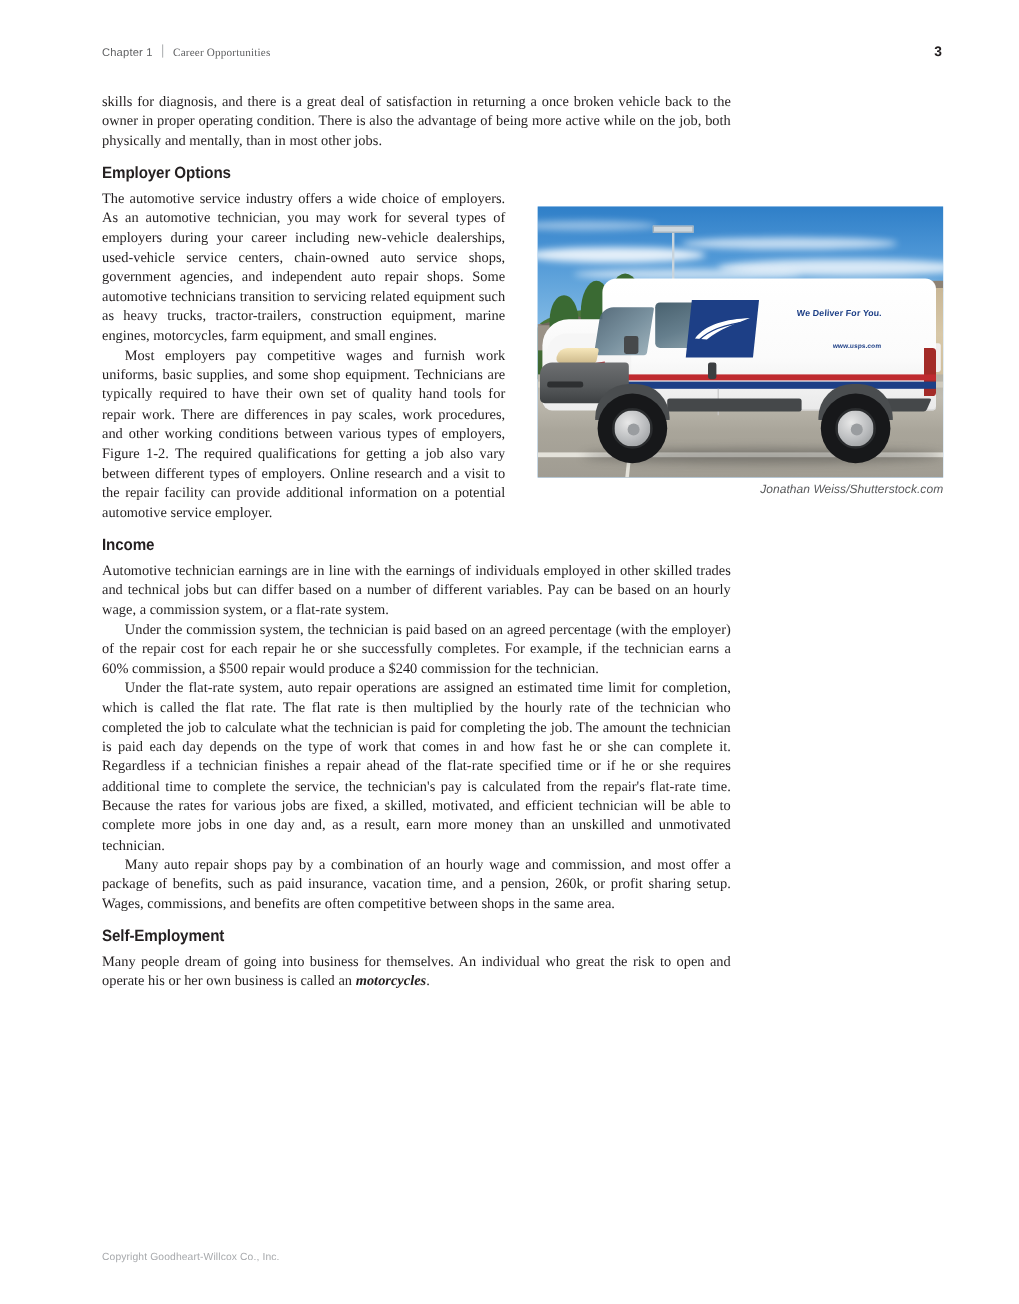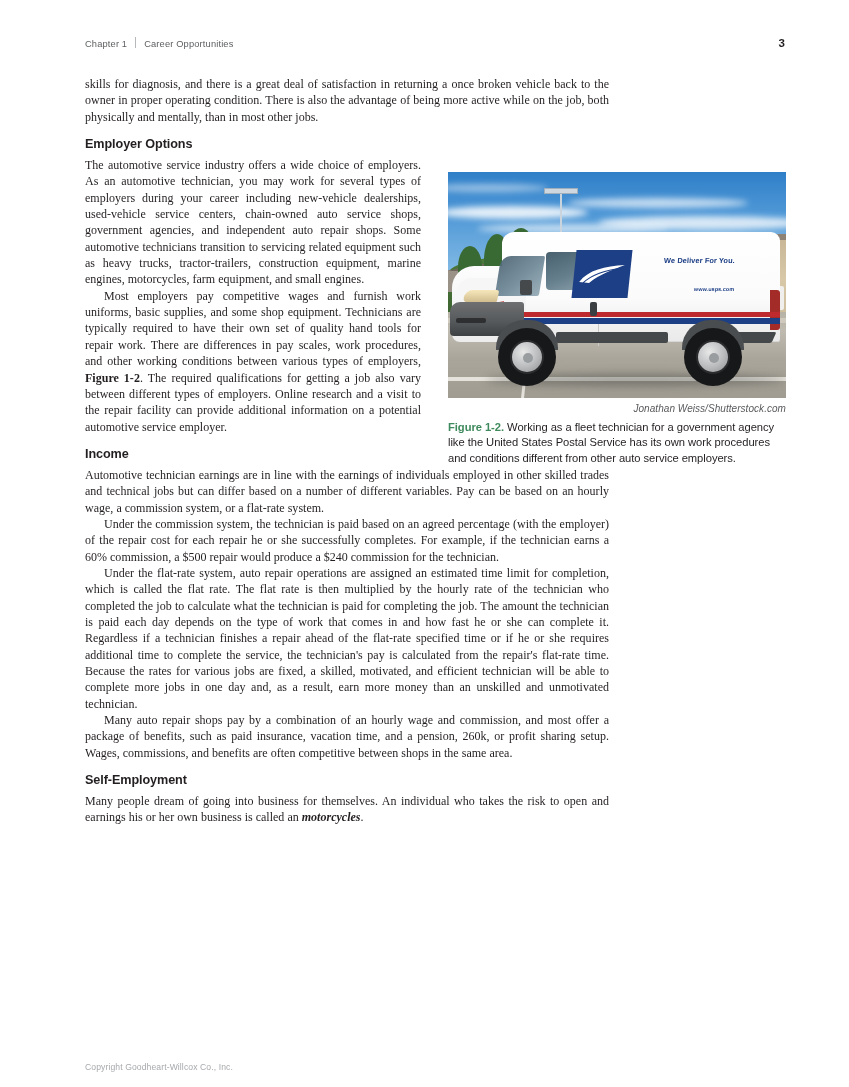--- a/index.html
+++ b/index.html
@@ -41,21 +41,21 @@
   .runhead-chapter { white-space: nowrap; }
   .runhead-sep {
     display: inline-block;
     width: 1px;
     height: 11px;
     background: #b6b8ba;
     margin: 0 8px;
     position: relative;
     top: 1px;
   }
-  .runhead-title { white-space: nowrap; }
+  .runhead-title { white-space: nowrap; font-family: Liberation Serif, serif; }
   .folio {
     font-family: "Liberation Sans", sans-serif;
     font-weight: bold;
     font-size: 11.5px;
     color: #231f20;
   }
 
   
   .body-col {
     position: absolute;
@@ -83,21 +83,21 @@
     color: #231f20;
     margin: 11px 0 5px 0;
     letter-spacing: -.1px;
     transform: scaleX(.93);
     transform-origin: left center;
   }
 
   
   .narrow { width: 336px; }
 
-  b.figref { font-weight: bold; }
+  b.figref { font-weight: normal; }
   i.term { font-style: italic; font-weight: bold; }
 
   
   .figure {
     position: absolute;
     left: 448px;
     top: 172px;
     width: 338px;
   }
   .photo {
@@ -484,21 +484,20 @@
 
   
   .footer {
     position: absolute;
     left: 85px;
     top: 1042px;
     font-family: "Liberation Sans", sans-serif;
     font-size: 8.6px;
     color: #a7a9ac;
     letter-spacing: .1px;
-    margin-top: 20px;
   }
 </style>
 </head>
 <body>
 
 <div class="page">
 
   <div class="runhead">
     <div class="runhead-left">
       <span class="runhead-chapter">Chapter 1</span>
@@ -588,23 +587,20 @@
           <div class="hub"></div>
         </div>
         <div class="wheel wheel-r">
           <div class="hub"></div>
         </div>
       </div>
     </div>
 
     <div class="credit">Jonathan Weiss/Shutterstock.com</div>
 
-    <div class="caption">
-      <span class="cap-label">Figure 1-2.</span><span> Working as a fleet technician for a government agency like the United States Postal Service has its own work procedures and conditions different from other auto service employers.</span>
-    </div>
   </div>
 
   <div class="body-col">
 
     <p class="para">skills for diagnosis, and there is a great deal of satisfaction in returning a once broken vehicle back to the owner in proper operating condition. There is also the advantage of being more active while on the job, both physically and mentally, than in most other jobs.</p>
 
     <h2 class="head">Employer Options</h2>
 
     <p class="para narrow">The automotive service industry offers a wide choice of employers. As an automotive technician, you may work for several types of employers during your career including new-vehicle dealerships, used-vehicle service centers, chain-owned auto service shops, government agencies, and independent auto repair shops. Some automotive technicians transition to servicing related equipment such as heavy trucks, tractor-trailers, construction equipment, marine engines, motorcycles, farm equipment, and small engines.</p>
 
@@ -612,18 +608,18 @@
 
     <h2 class="head">Income</h2>
 
     <p class="para">Automotive technician earnings are in line with the earnings of individuals employed in other skilled trades and technical jobs but can differ based on a number of different variables. Pay can be based on an hourly wage, a commission system, or a flat-rate system.</p>
     <p class="para indent">Under the commission system, the technician is paid based on an agreed percentage (with the employer) of the repair cost for each repair he or she successfully completes. For example, if the technician earns a 60% commission, a $500 repair would produce a $240 commission for the technician.</p>
     <p class="para indent">Under the flat-rate system, auto repair operations are assigned an estimated time limit for completion, which is called the flat rate. The flat rate is then multiplied by the hourly rate of the technician who completed the job to calculate what the technician is paid for completing the job. The amount the technician is paid each day depends on the type of work that comes in and how fast he or she can complete it. Regardless if a technician finishes a repair ahead of the flat-rate specified time or if he or she requires additional time to complete the service, the technician's pay is calculated from the repair's flat-rate time. Because the rates for various jobs are fixed, a skilled, motivated, and efficient technician will be able to complete more jobs in one day and, as a result, earn more money than an unskilled and unmotivated technician.</p>
     <p class="para indent">Many auto repair shops pay by a combination of an hourly wage and commission, and most offer a package of benefits, such as paid insurance, vacation time, and a pension, 260k, or profit sharing setup. Wages, commissions, and benefits are often competitive between shops in the same area.</p>
 
     <h2 class="head">Self-Employment</h2>
 
-    <p class="para"><span>Many people dream of going into business for themselves. An individual who takes the risk to open and earnings his or her own business is called an </span><i class="term">motorcycles</i><span>.</span></p>
+    <p class="para"><span>Many people dream of going into business for themselves. An individual who great the risk to open and operate his or her own business is called an </span><i class="term">motorcycles</i><span>.</span></p>
   </div>
 
   <div class="footer">Copyright Goodheart-Willcox Co., Inc.</div>
 
 </div>
 
 </body></html>

